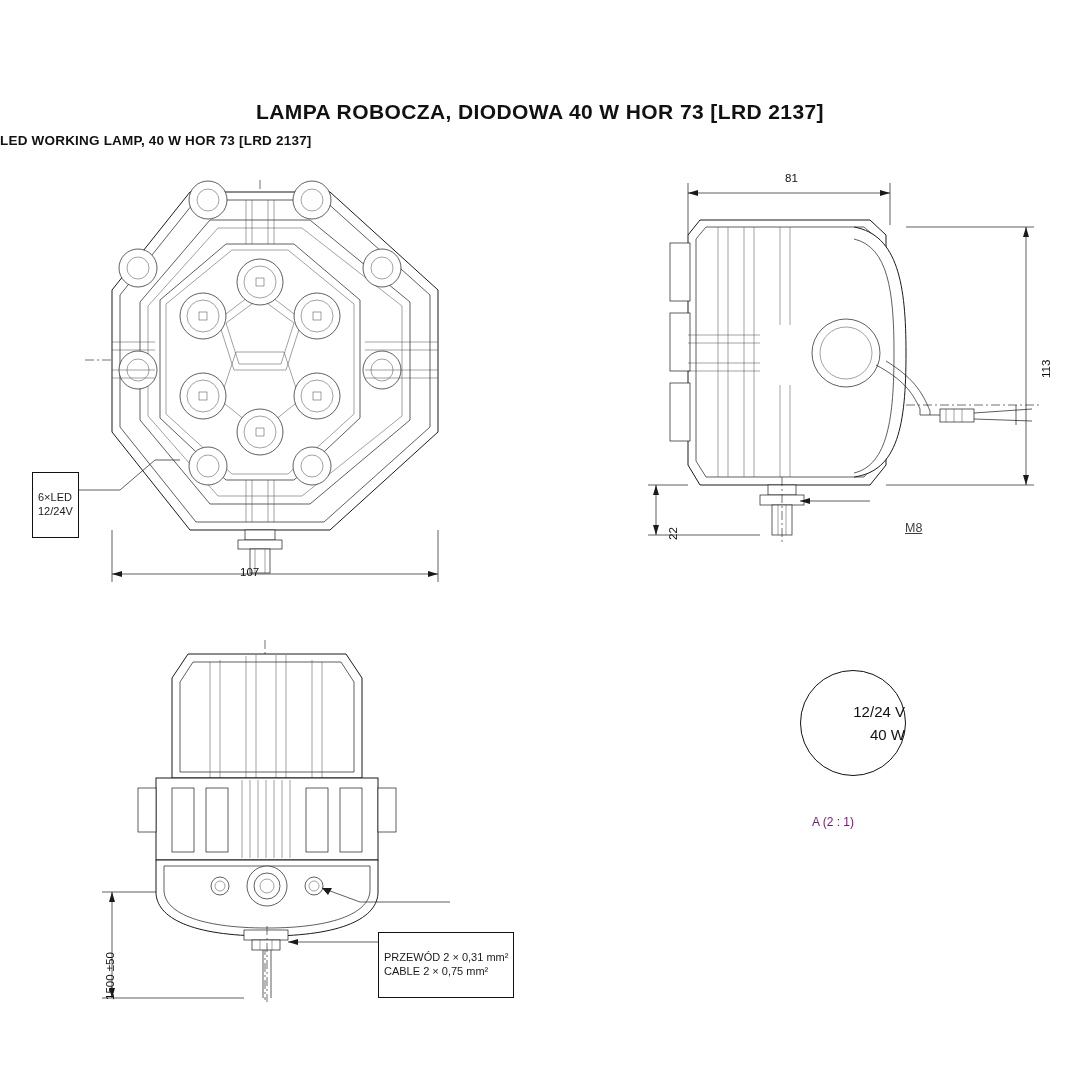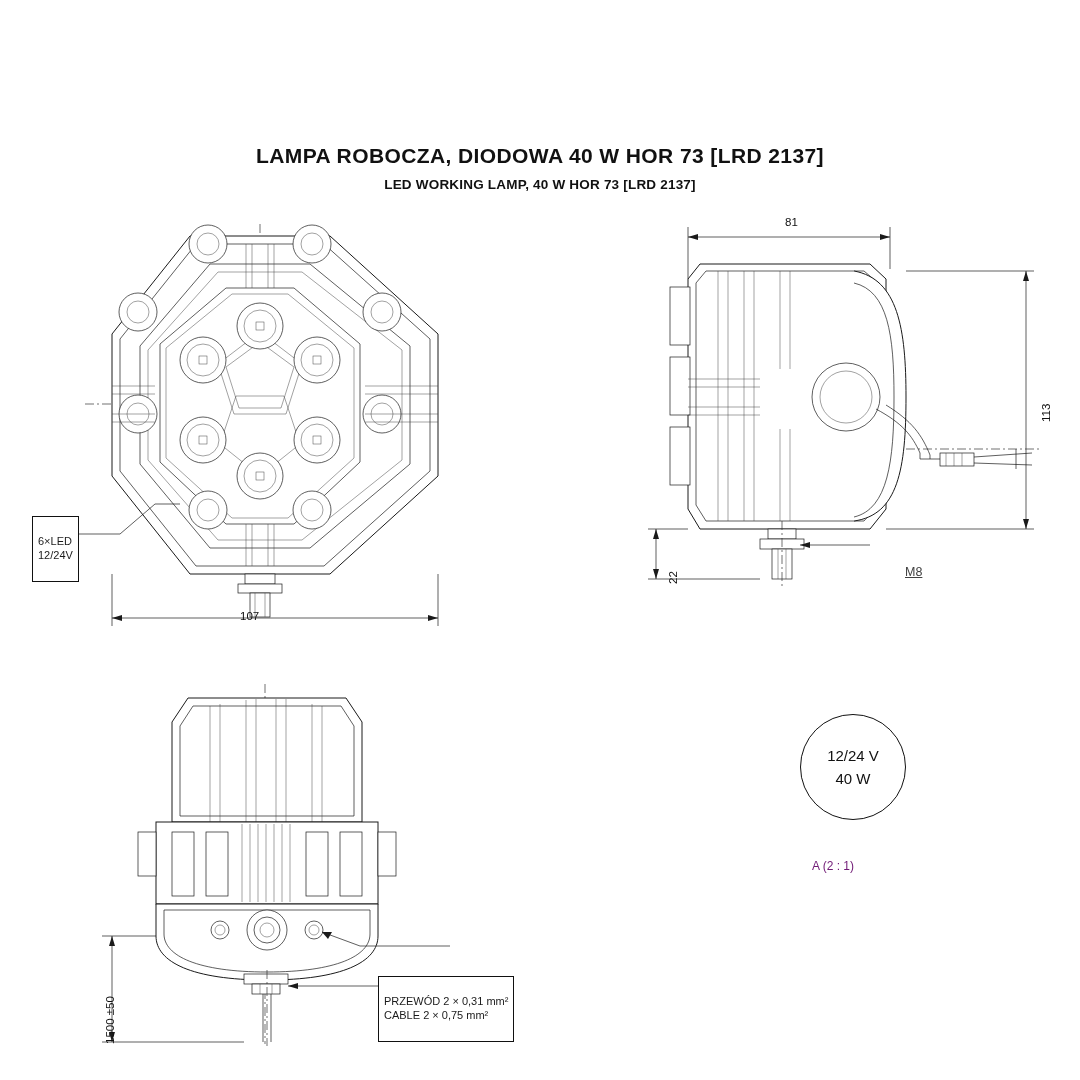--- a/index.html
+++ b/index.html
@@ -11,42 +11,41 @@
     width: 1080px;
     height: 1080px;
     position: relative;
     font-family: "Liberation Sans", sans-serif;
     color: #1a1a1a;
     overflow: hidden;
   }
   .sheet {
     position: absolute;
     inset: 0;
-    margin-top: 44px;
   }
   .abs { position: absolute; }
 
   
   .title-main {
     position: absolute;
     top: 100px;
     left: 0;
     width: 1080px;
     text-align: center;
     font-size: 21px;
     font-weight: bold;
     letter-spacing: 0.4px;
     color: #111;
   }
   .title-sub {
     position: absolute;
     top: 133px;
     left: 0;
     width: 1080px;
-    text-align: center;
+    text-align: left;
     font-size: 13.5px;
     font-weight: bold;
     letter-spacing: 0.2px;
     color: #111;
   }
 
   
   .dim-text {
     position: absolute;
     font-size: 11.5px;
@@ -379,19 +378,19 @@
   </svg>
 
   <div class="dim-text vert" style="left:104px; top:1000px;">1500 ±50</div>
 
 
   <div class="callout-box" style="left:378px; top:932px;">
     <div>PRZEWÓD 2 × 0,31 mm²</div>
     <div>CABLE 2 × 0,75 mm²</div>
   </div>
 
-  <div class="badge" style="left:800px; top:670px;">
+  <div class="badge" style="left:800px; top:670px;align-items:flex-end;">
     <div>12/24 V</div>
     <div>40 W</div>
   </div>
   <div class="scale-label" style="left:812px; top:815px;">A (2 : 1)</div>
 
 </div>
 
 </body></html>

